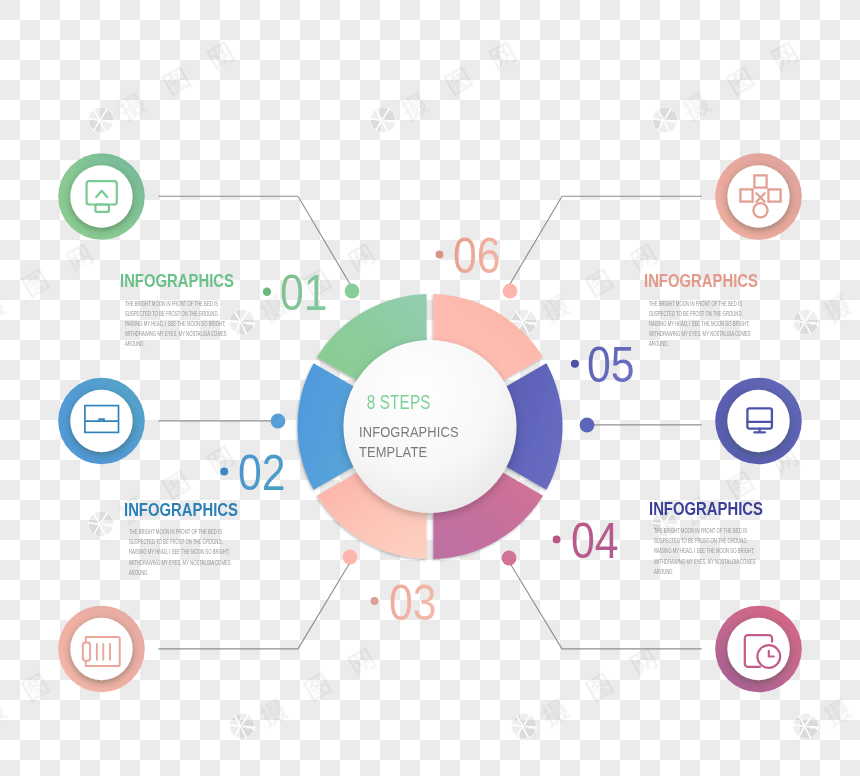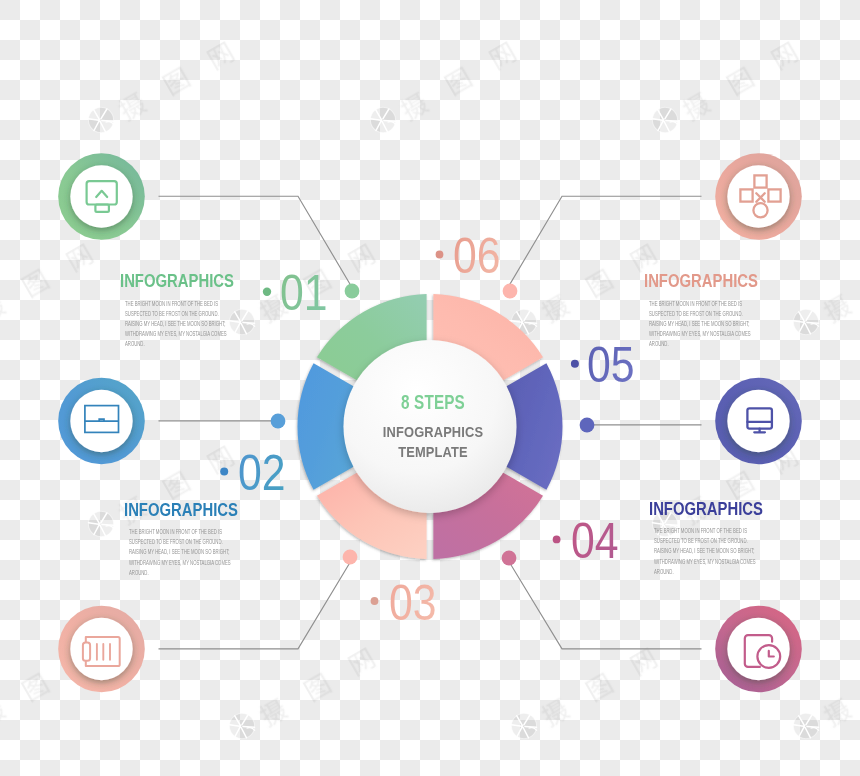--- a/index.html
+++ b/index.html
@@ -9,21 +9,21 @@
   .layer{position:absolute;left:0;top:0;width:860px;height:776px;}
   #checker{
     background-image:
       linear-gradient(45deg,#ebebeb 25%,transparent 25%,transparent 75%,#ebebeb 75%),
       linear-gradient(45deg,#ebebeb 25%,transparent 25%,transparent 75%,#ebebeb 75%);
     background-size:40px 40px;
     background-position:20px 0,0 20px;
   }
 
 
-  .hub-text{position:absolute;left:348.3px;top:392.5px;width:170px;text-align:center;font-weight:bold;}
+  .hub-text{position:absolute;left:348.3px;top:392.5px;width:170px;}
   .hub-title{font-size:19.6px;color:#7ed096;letter-spacing:0.2px;transform:scaleX(0.78);line-height:1;}
   .hub-sub{font-size:14.8px;color:#7a7a7a;letter-spacing:0.15px;transform:scaleX(0.87);line-height:1;}
   .hub-sub.first{margin-top:12.5px;}
   .hub-sub.second{margin-top:6px;}
 
   .num{position:absolute;font-size:50px;line-height:1;transform-origin:left top;
        transform:scaleX(0.855);white-space:nowrap;}
   .head{position:absolute;font-size:18.5px;font-weight:bold;line-height:1;
         transform-origin:left top;transform:scaleX(0.803);white-space:nowrap;}
   .body{position:absolute;font-size:6.3px;line-height:10.2px;color:#949494;

